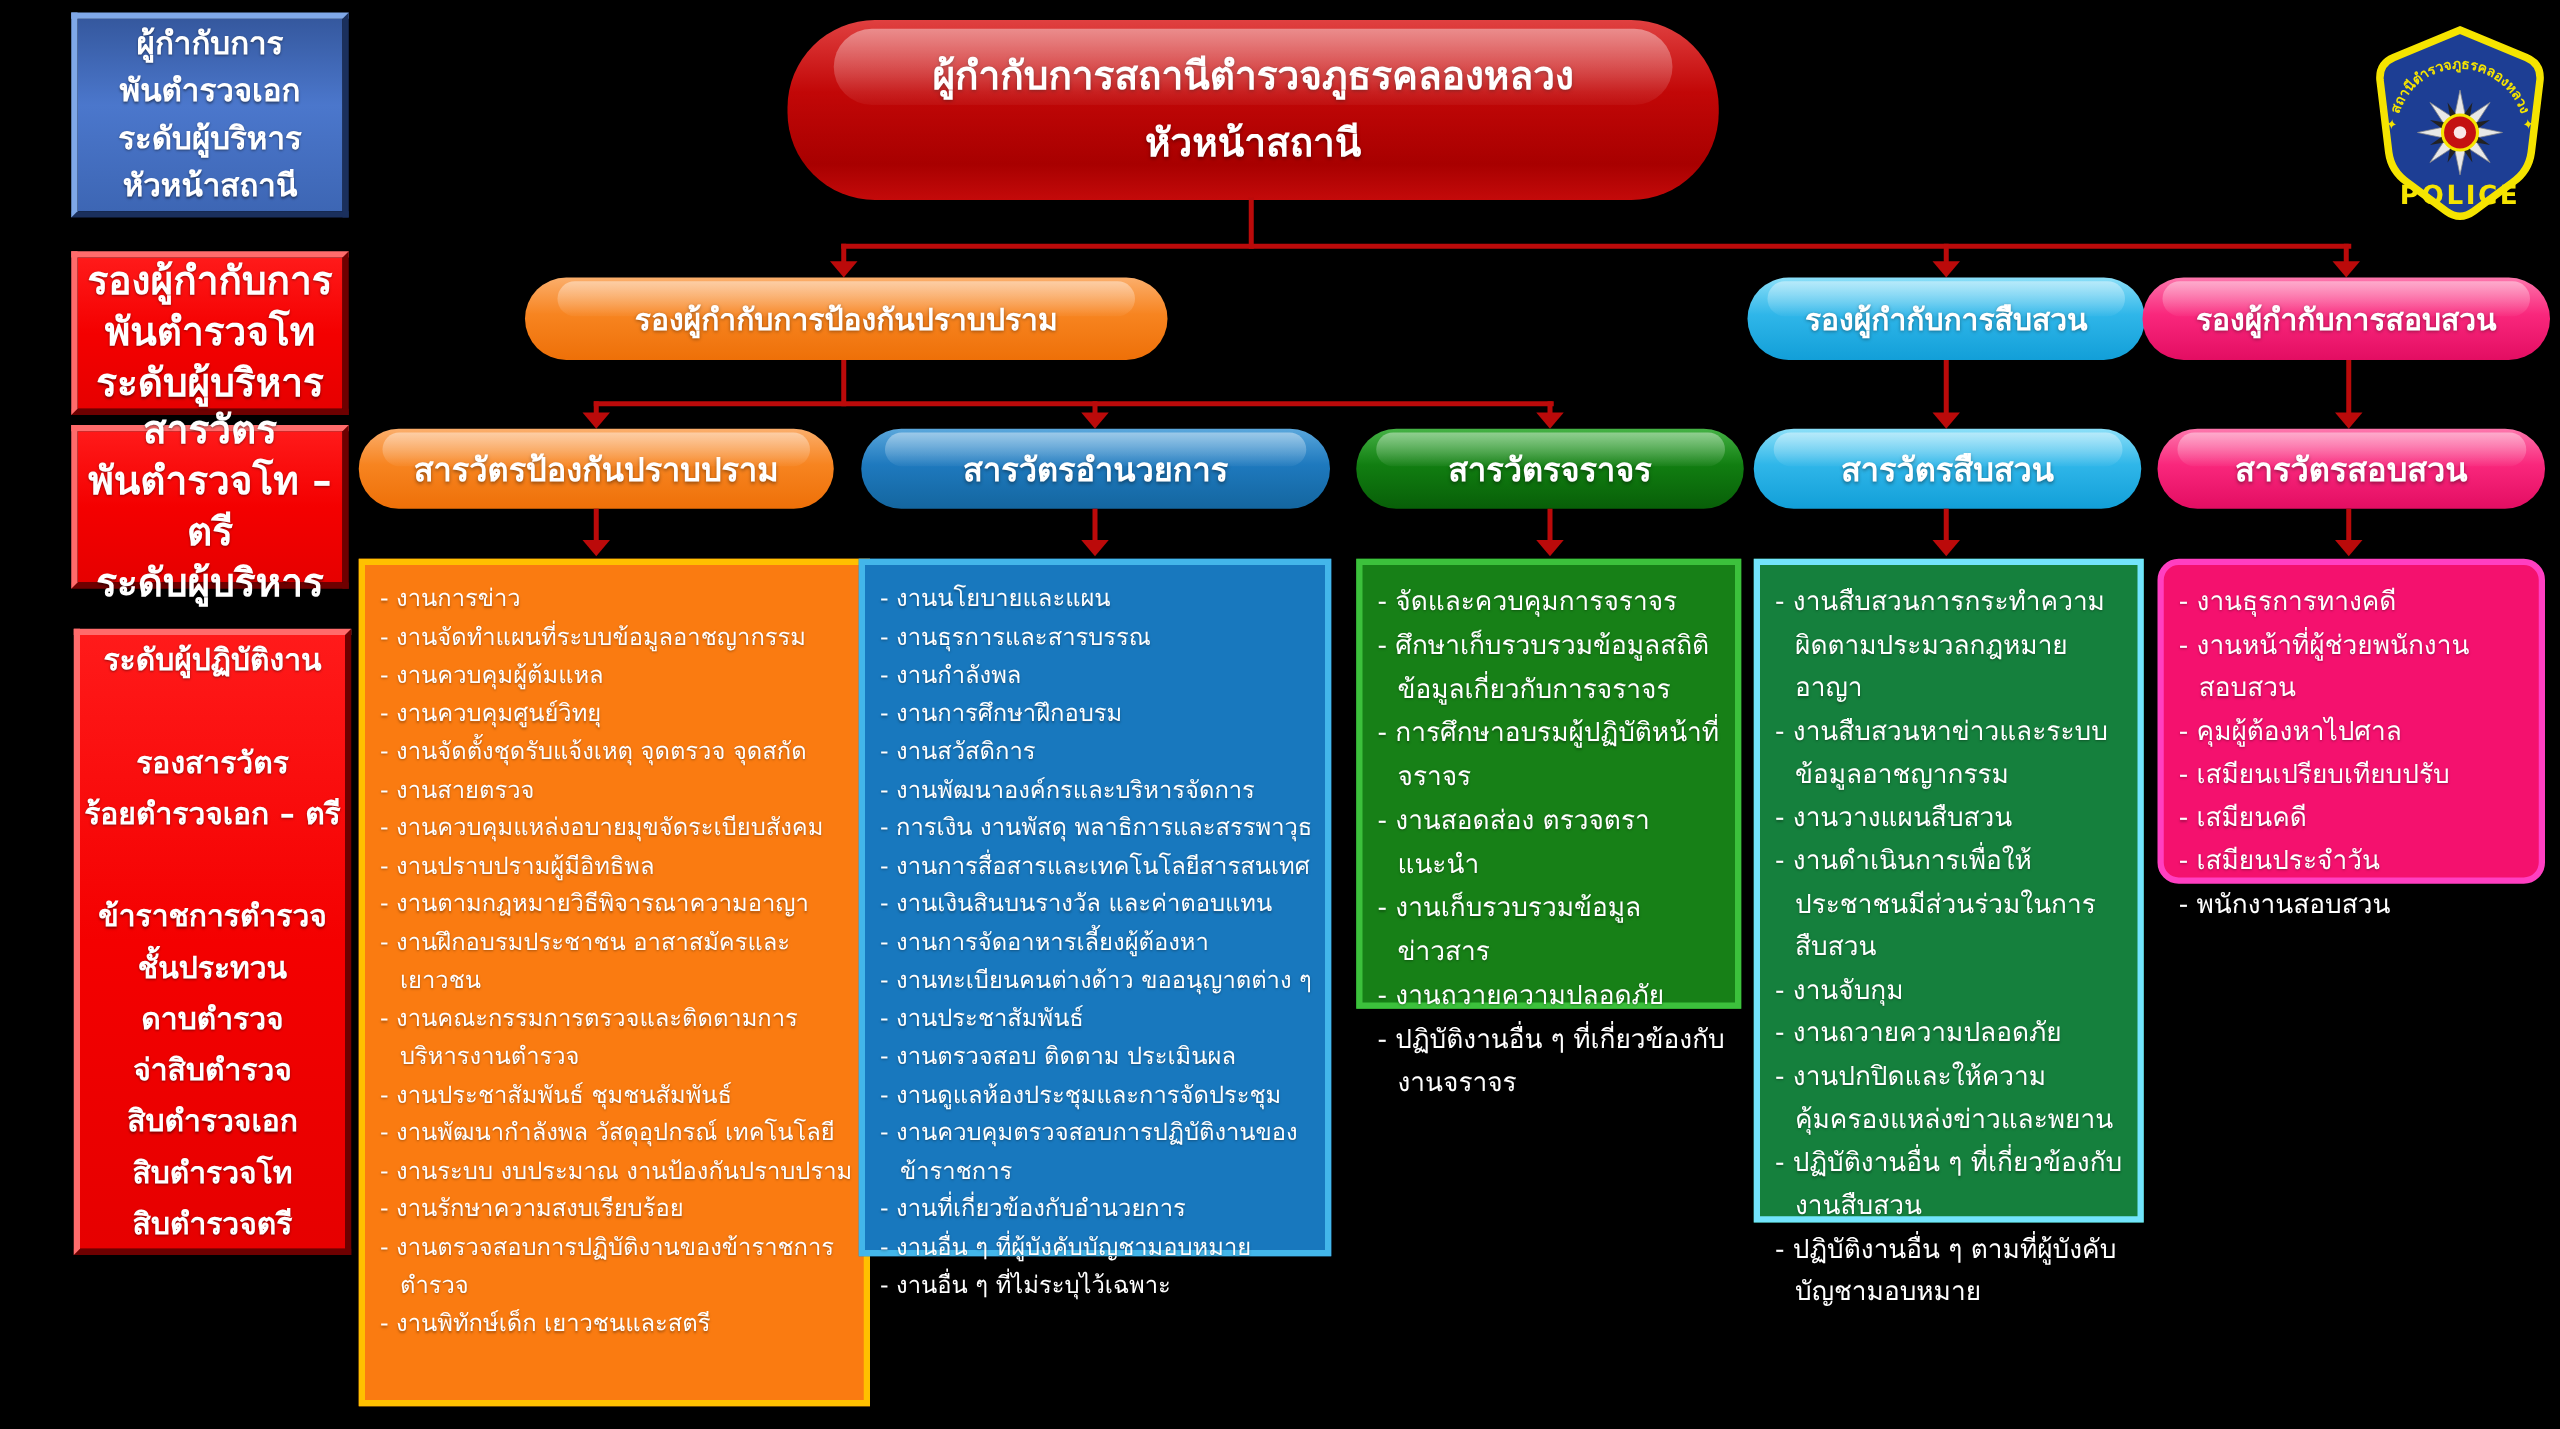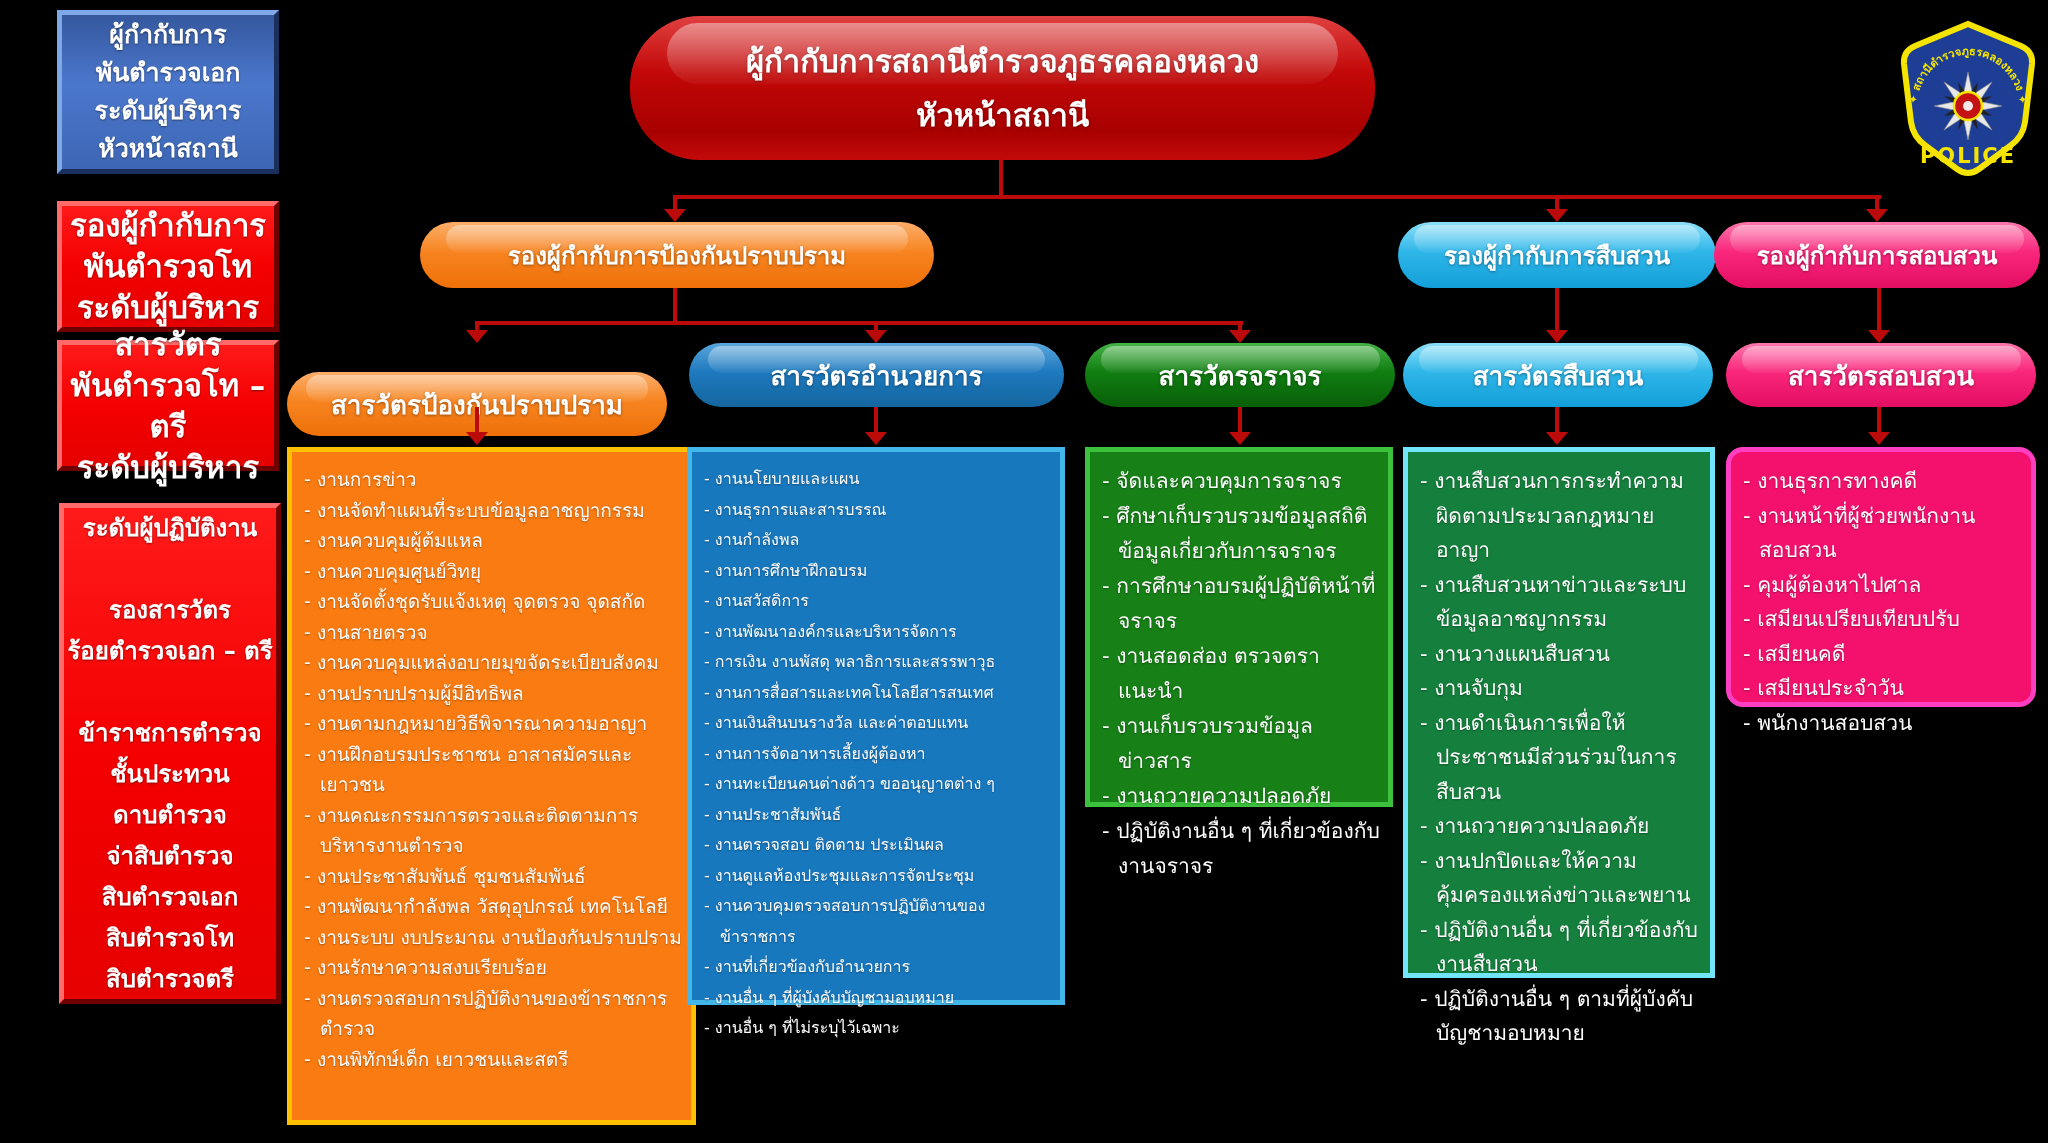--- a/index.html
+++ b/index.html
@@ -34,21 +34,21 @@
   .pill-cyan{background:linear-gradient(180deg,#8BDFF8,#2FB6E9 45%,#129FD8);}
   .pill-pink{background:linear-gradient(180deg,#FD76AC,#F9277C 45%,#E30D62);}
   .pill-l2{font-size:24px;}
   .pill-l3{font-size:26px;}
 
   
   .duty-box{position:absolute;box-sizing:border-box;border:5px solid;
             padding:12px 8px 8px 12px;text-shadow:0 1px 2px rgba(0,0,0,.35);}
   .duty-line{padding-left:16px;text-indent:-16px;}
   .box-orange{background:#FA7B11;border-color:#FFC000;font-size:19px;line-height:30.5px;}
-  .box-blue{background:#1878BE;border-color:#43B6EA;font-size:16px;line-height:30.5px;}
+  .box-blue{background:#1878BE;border-color:#43B6EA;font-size:19px;line-height:30.5px;}
   .box-green{background:#178017;border-color:#3CC13C;font-size:21px;line-height:35px;}
   .box-cyan{background:#15803d;border-color:#72E4FC;font-size:21px;line-height:34.5px;}
   .box-pink{background:#F4116E;border-color:#FF3FC1;font-size:21px;line-height:34.5px;}
 
   
   .cline{position:absolute;background:#BB0A0A;}
   .arr{position:absolute;width:0;height:0;border-left:11px solid transparent;
        border-right:11px solid transparent;border-top:13px solid #BB0A0A;}
 </style>
 </head>
@@ -153,21 +153,21 @@
   <div class="arr" style="left:466px;top:330px;"></div>
   <div class="cline" style="left:874px;top:321px;width:4px;height:10px;"></div>
   <div class="arr" style="left:865px;top:330px;"></div>
   <div class="cline" style="left:1238px;top:321px;width:4px;height:10px;"></div>
   <div class="arr" style="left:1229px;top:330px;"></div>
   <div class="cline" style="left:1555px;top:288px;width:4px;height:43px;"></div>
   <div class="arr" style="left:1546px;top:330px;"></div>
   <div class="cline" style="left:1877px;top:288px;width:4px;height:43px;"></div>
   <div class="arr" style="left:1868px;top:330px;"></div>
 
-  <div class="pill pill-orange pill-l3" style="left:287px;top:343px;width:380px;height:64px;margin-top:29px;">
+  <div class="pill pill-orange pill-l3" style="left:287px;top:343px;width:380px;height:64px;">
     <span>สารวัตรป้องกันปราบปราม</span>
   </div>
   <div class="pill pill-blue pill-l3" style="left:689px;top:343px;width:375px;height:64px;">
     <span>สารวัตรอำนวยการ</span>
   </div>
   <div class="pill pill-green pill-l3" style="left:1085px;top:343px;width:310px;height:64px;">
     <span>สารวัตรจราจร</span>
   </div>
   <div class="pill pill-cyan pill-l3" style="left:1403px;top:343px;width:310px;height:64px;">
     <span>สารวัตรสืบสวน</span>
@@ -235,22 +235,22 @@
       <div class="duty-line">- งานสอดส่อง ตรวจตรา แนะนำ</div>
       <div class="duty-line">- งานเก็บรวบรวมข้อมูลข่าวสาร</div>
       <div class="duty-line">- งานถวายความปลอดภัย</div>
       <div class="duty-line">- ปฏิบัติงานอื่น ๆ ที่เกี่ยวข้องกับงานจราจร</div>
     </div>
 
   <div class="duty-box box-cyan" style="left:1403px;top:447px;width:312px;height:531px;">
       <div class="duty-line">- งานสืบสวนการกระทำความผิดตามประมวลกฎหมายอาญา</div>
       <div class="duty-line">- งานสืบสวนหาข่าวและระบบข้อมูลอาชญากรรม</div>
       <div class="duty-line">- งานวางแผนสืบสวน</div>
+      <div class="duty-line">- งานดำเนินการเพื่อให้ประชาชนมีส่วนร่วมในการสืบสวน</div>
       <div class="duty-line">- งานจับกุม</div>
-      <div class="duty-line">- งานดำเนินการเพื่อให้ประชาชนมีส่วนร่วมในการสืบสวน</div>
       <div class="duty-line">- งานถวายความปลอดภัย</div>
       <div class="duty-line">- งานปกปิดและให้ความคุ้มครองแหล่งข่าวและพยาน</div>
       <div class="duty-line">- ปฏิบัติงานอื่น ๆ ที่เกี่ยวข้องกับงานสืบสวน</div>
       <div class="duty-line">- ปฏิบัติงานอื่น ๆ ตามที่ผู้บังคับบัญชามอบหมาย</div>
     </div>
 
   <div class="duty-box box-pink" style="left:1726px;top:447px;width:310px;height:260px;border-radius:17px;">
       <div class="duty-line">- งานธุรการทางคดี</div>
       <div class="duty-line">- งานหน้าที่ผู้ช่วยพนักงานสอบสวน</div>
       <div class="duty-line">- คุมผู้ต้องหาไปศาล</div>

